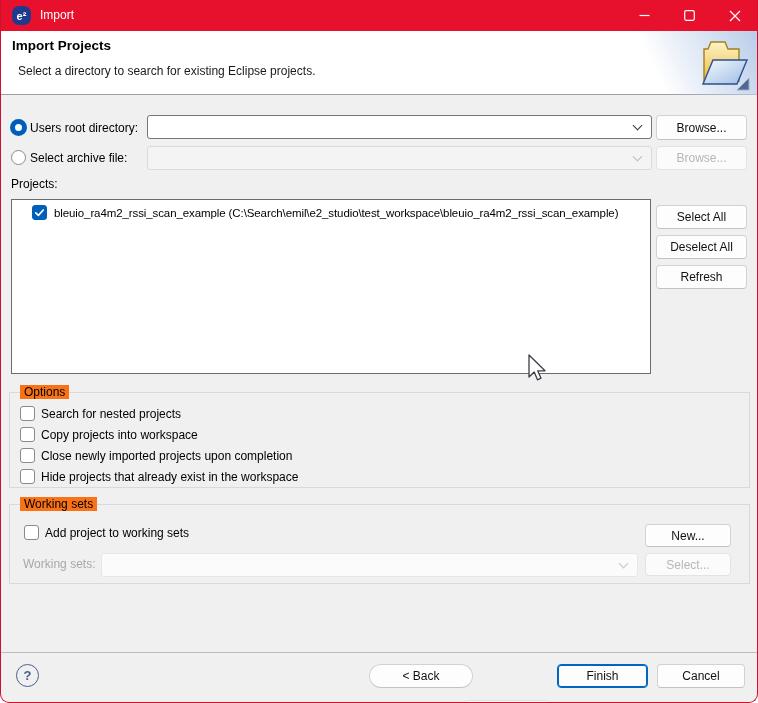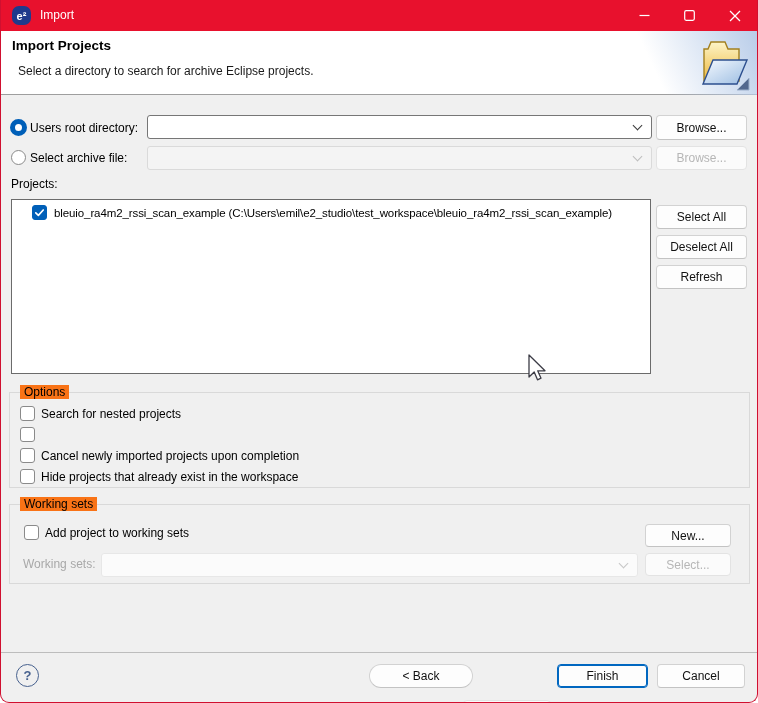--- a/index.html
+++ b/index.html
@@ -84,21 +84,21 @@
             <line x1="1" y1="1" x2="11" y2="11" stroke="#fff" stroke-width="1.2"></line>
             <line x1="11" y1="1" x2="1" y2="11" stroke="#fff" stroke-width="1.2"></line>
           </svg>
       </div>
     </div>
   </div>
 
   <div class="header">
     <div class="header-gradient"></div>
     <div class="header-title">Import Projects</div>
-    <div class="header-sub">Select a directory to search for archive Eclipse projects.</div>
+    <div class="header-sub">Select a directory to search for existing Eclipse projects.</div>
     <div class="folder-art">
       <svg width="60" height="60" viewBox="0 0 60 60">
         <defs>
           <linearGradient id="gFold" x1="0" y1="0" x2="0" y2="1">
             <stop offset="0" stop-color="#fdf4c8"></stop>
               <stop offset="1" stop-color="#edb93e"></stop>
           </linearGradient>
           <linearGradient id="gPage" x1="0" y1="0" x2="1" y2="1">
             <stop offset="0" stop-color="#f6faff"></stop>
               <stop offset="1" stop-color="#9cbde2"></stop>
@@ -131,41 +131,42 @@
   </div>
 
   <div class="label" style="left:10px; top:177px;">Projects:</div>
   <div class="proj-list">
     <div class="proj-item">
       <div class="cb checked">
         <svg width="13" height="13" viewBox="0 0 15 15">
             <polyline points="3.2,7.9 6.2,10.8 11.8,4.6" fill="none" stroke="#fff" stroke-width="1.9" stroke-linecap="round" stroke-linejoin="round"></polyline>
           </svg>
       </div>
-      <div class="proj-item-label">bleuio_ra4m2_rssi_scan_example (C:\Users\emil\e2_studio\test_workspace\bleuio_ra4m2_rssi_scan_example)</div>
+      <div class="proj-item-label">bleuio_ra4m2_rssi_scan_example (C:\Search\emil\e2_studio\test_workspace\bleuio_ra4m2_rssi_scan_example)</div>
     </div>
   </div>
 
   <div class="btn" style="left:655px; top:205px; width:91px; height:24px;">
     <span>Select All</span>
   </div>
   <div class="btn" style="left:655px; top:235px; width:91px; height:24px;">
     <span>Deselect All</span>
   </div>
   <div class="btn" style="left:655px; top:265px; width:91px; height:24px;">
     <span>Refresh</span>
   </div>
 
   <div class="group" style="left:8px; top:392px; width:741px; height:96px;"></div>
   <div class="group-legend" style="left:19px; top:385px;">Options</div>
   <div class="cb" style="left:19px; top:406px;"></div>
   <div class="label" style="left:40px; top:407px;">Search for nested projects</div>
   <div class="cb" style="left:19px; top:427px;"></div>
+  <div class="label" style="left:40px; top:428px;">Copy projects into workspace</div>
   <div class="cb" style="left:19px; top:448px;"></div>
-  <div class="label" style="left:40px; top:449px;">Cancel newly imported projects upon completion</div>
+  <div class="label" style="left:40px; top:449px;">Close newly imported projects upon completion</div>
   <div class="cb" style="left:19px; top:469px;"></div>
   <div class="label" style="left:40px; top:470px;">Hide projects that already exist in the workspace</div>
 
   <div class="group" style="left:8px; top:504px; width:741px; height:80px;"></div>
   <div class="group-legend" style="left:19px; top:497px;">Working sets</div>
   <div class="cb" style="left:23px; top:525px;"></div>
   <div class="label" style="left:44px; top:526px;">Add project to working sets</div>
   <div class="btn" style="left:644px; top:524px; width:86px; height:23px;">
     <span>New...</span>
   </div>

